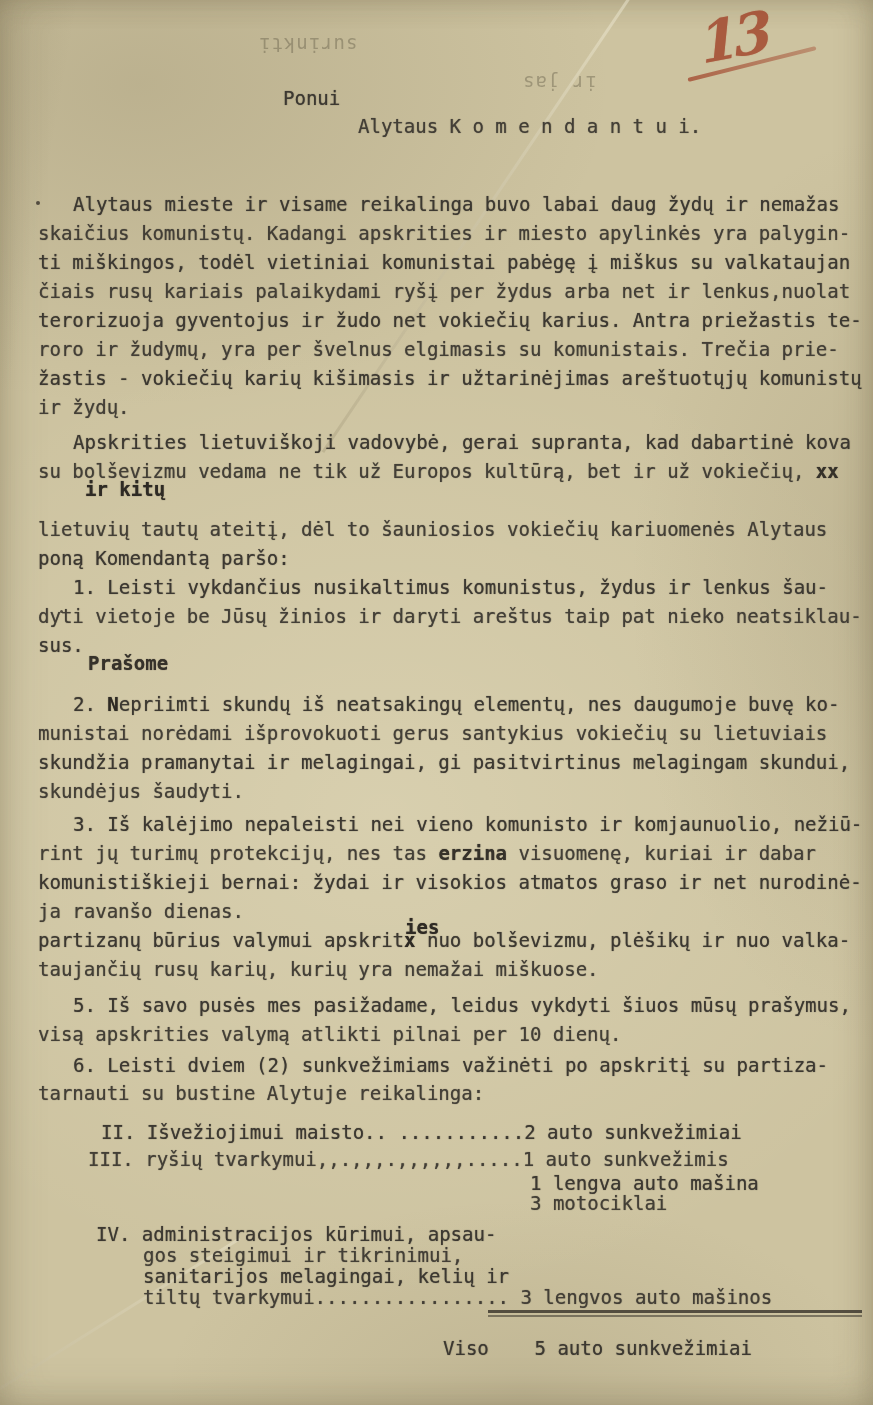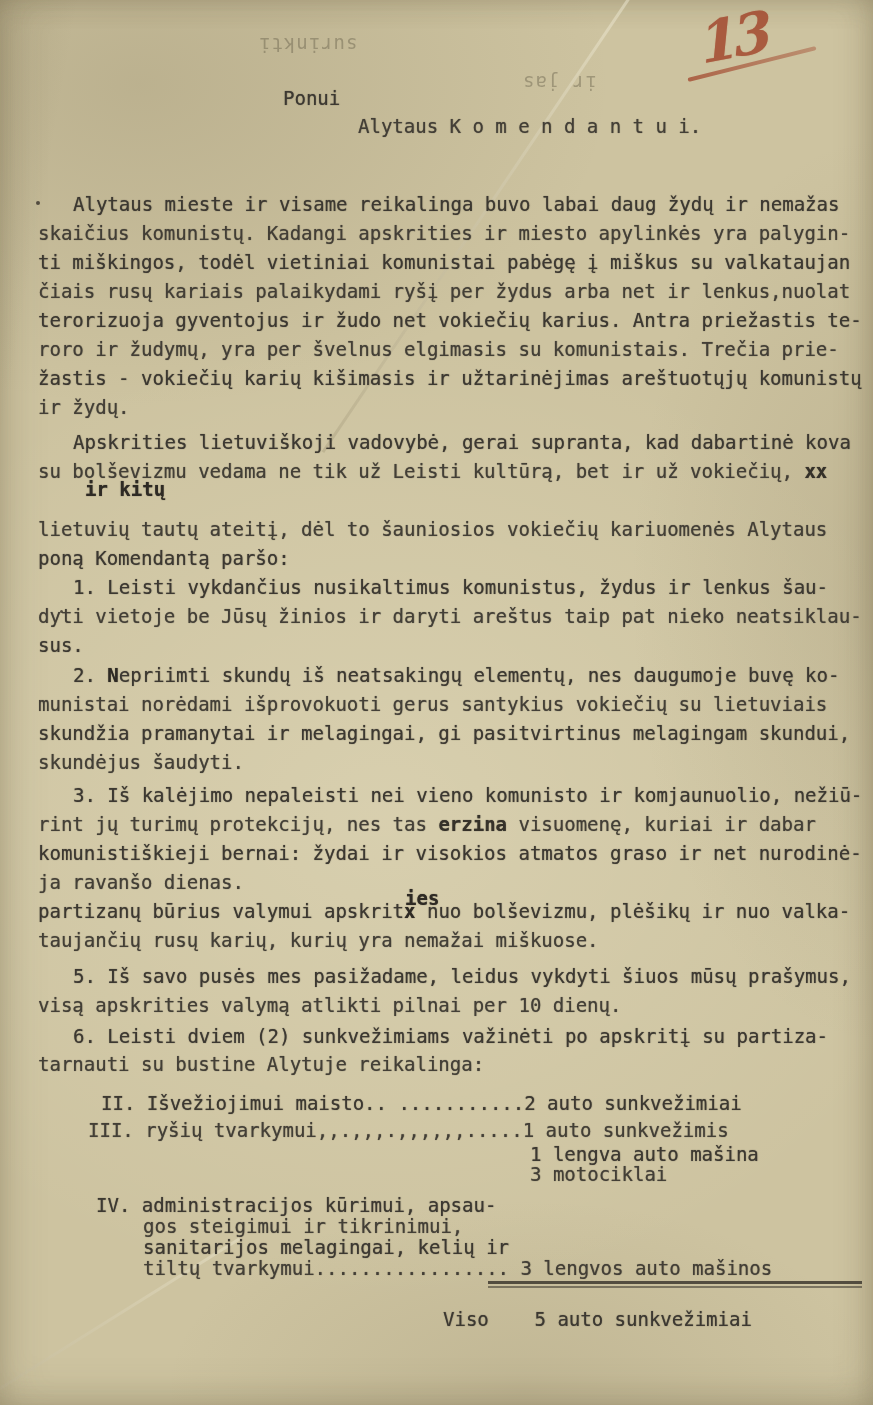--- a/index.html
+++ b/index.html
@@ -130,30 +130,31 @@
       <div class="ln">ti miškingos, todėl vietiniai komunistai pabėgę į miškus su valkataujan</div>
       <div class="ln">čiais rusų kariais palaikydami ryšį per žydus arba net ir lenkus,nuolat</div>
       <div class="ln">terorizuoja gyventojus ir žudo net vokiečių karius. Antra priežastis te-</div>
       <div class="ln">roro ir žudymų, yra per švelnus elgimasis su komunistais. Trečia prie-</div>
       <div class="ln">žastis - vokiečių karių kišimasis ir užtarinėjimas areštuotųjų komunistų</div>
       <div class="ln">ir žydų.</div>
     </div>
 
     <div class="para p2">
       <div class="ln ind">Apskrities lietuviškoji vadovybė, gerai supranta, kad dabartinė kova</div>
-      <div class="ln"><span>su bolševizmu vedama ne tik už Leisti kultūrą, bet ir už vokiečių, </span><span class="bold">xx</span></div>
+      <div class="ln"><span>su bolševizmu vedama ne tik už Europos kultūrą, bet ir už vokiečių, </span><span class="bold">xx</span></div>
       <div class="ln insert" style="margin-left:47px"><span>ir kitų</span></div>
       <div class="ln">lietuvių tautų ateitį, dėl to šauniosios vokiečių kariuomenės Alytaus</div>
       <div class="ln">poną Komendantą paršo:</div>
     </div>
 
     <div class="para p3">
       <div class="ln ind">1. Leisti vykdančius nusikaltimus komunistus, žydus ir lenkus šau-</div>
       <div class="ln">dyti vietoje be Jūsų žinios ir daryti areštus taip pat nieko neatsiklau-</div>
       <div class="ln">sus.</div>
+      <div class="ln insert" style="margin-left:50px"><span>Prašome</span></div>
     </div>
 
     <div class="para p4">
       <div class="ln ind"><span>2. </span><span class="bold">N</span><span>epriimti skundų iš neatsakingų elementų, nes daugumoje buvę ko-</span></div>
       <div class="ln">munistai norėdami išprovokuoti gerus santykius vokiečių su lietuviais</div>
       <div class="ln">skundžia pramanytai ir melagingai, gi pasitvirtinus melagingam skundui,</div>
       <div class="ln">skundėjus šaudyti.</div>
     </div>
 
     <div class="para p5">

